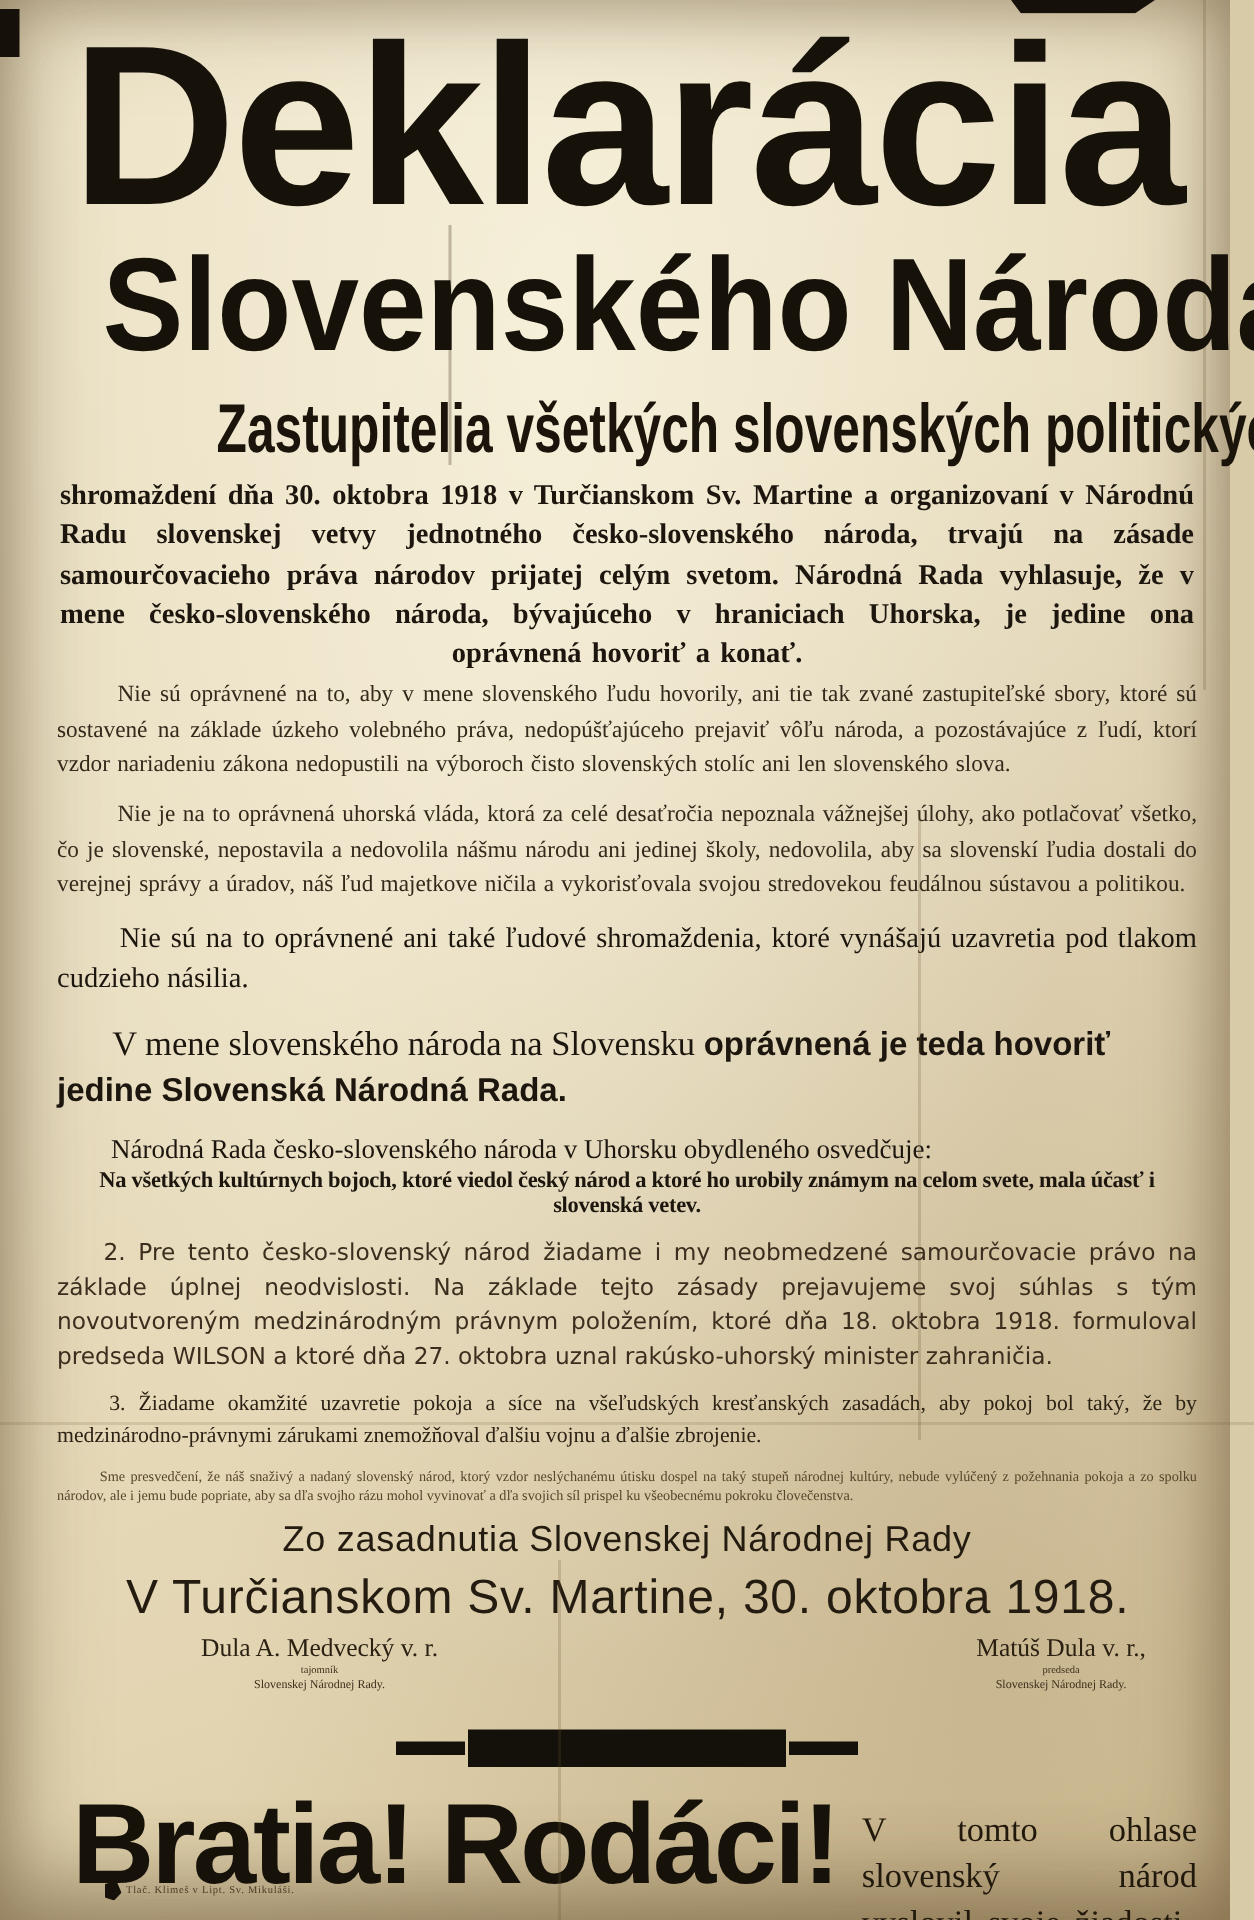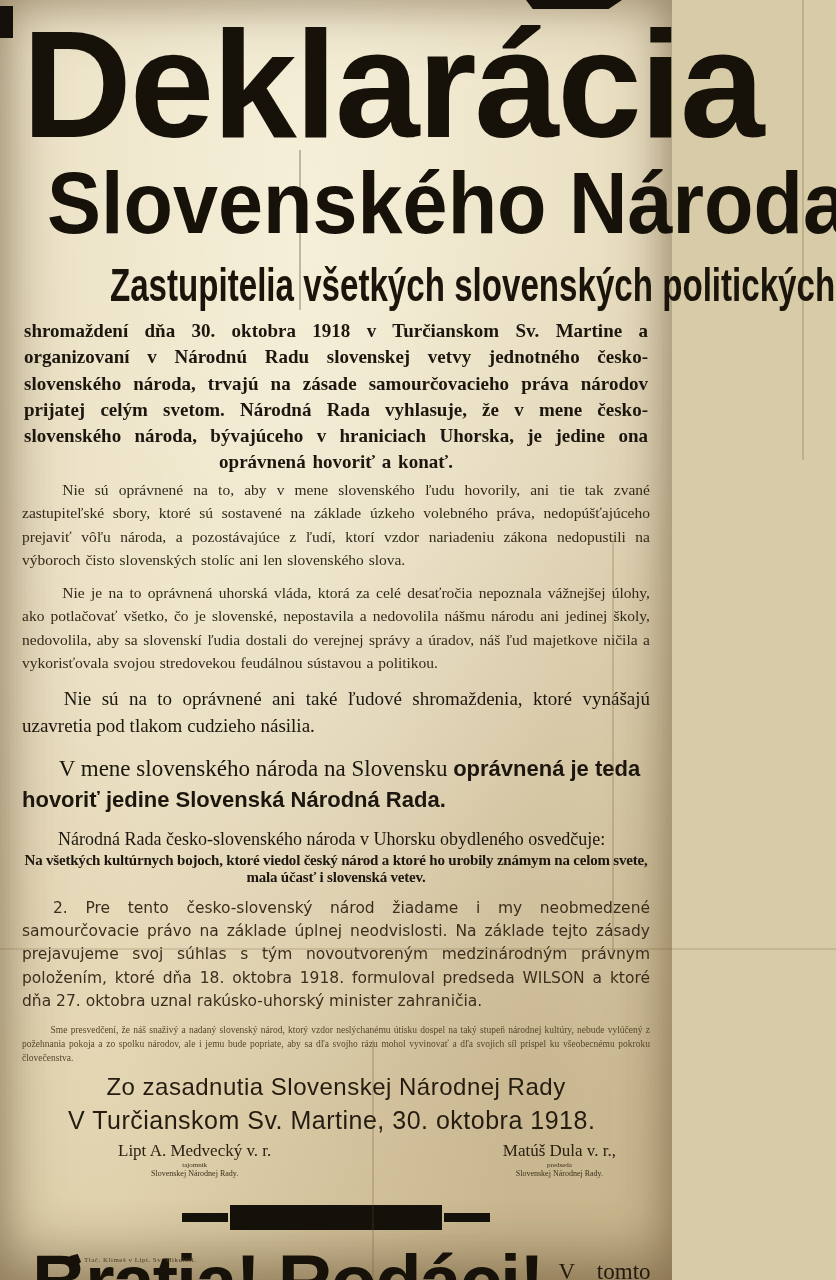--- a/index.html
+++ b/index.html
@@ -2,22 +2,22 @@
 <html><head>
 <meta charset="utf-8">
 <style>
   html,body{margin:0;padding:0;}
   body{
     width:836px;height:1280px;overflow:hidden;
     font-family:"Liberation Serif", serif;
     background:#d8cba8;
   }
   .poster{
-    position:relative;width:672px;height:1280px;box-sizing:border-box;
-    padding:6px 22px 0 22px;
+    position:relative;width:820px;height:1280px;box-sizing:border-box;
+    padding:6px 22px 0 38px;
     color:#1c160e;
     background:
       radial-gradient(ellipse at 45% 18%, rgba(255,252,235,.55), rgba(255,252,235,0) 60%),
       radial-gradient(ellipse at 80% 85%, rgba(120,92,50,.22), rgba(120,92,50,0) 55%),
       linear-gradient(160deg,#ece2c6 0%,#e9dec1 45%,#e3d5b2 75%,#d9c89f 100%);
     box-shadow: inset 0 0 70px rgba(95,72,38,.38), inset 0 -28px 50px rgba(80,60,32,.30), inset 0 10px 30px rgba(95,72,38,.18);
   }
   .crease{position:absolute;background:rgba(105,80,45,.22);pointer-events:none;}
   .crease.v1{left:802px;top:0;width:2px;height:460px;}
   .crease.v2{left:612px;top:540px;width:2px;height:420px;}
@@ -43,21 +43,21 @@
   .mandate .boldpart{font-family:"Liberation Sans", sans-serif;font-weight:bold;font-size:22px;}
   .osvedcuje{font-size:18px;text-indent:2em;margin-top:14px;}
   .pt1main{font-weight:bold;font-size:19px;text-align:center;margin-top:13px;letter-spacing:-.2px;}
   .pt1sub{font-weight:bold;font-size:15px;text-align:center;margin-top:2px;letter-spacing:-.2px;}
   .pt2{font-family:"DejaVu Sans", sans-serif;font-size:15.5px;line-height:1.5;text-align:justify;text-indent:2em;color:#3b2e1e;margin-top:11px;}
   .pt3{font-size:14.5px;line-height:1.45;text-align:justify;text-indent:2.4em;color:#2d2315;margin-top:9px;}
   .fineprint{font-size:9.5px;line-height:1.45;text-align:justify;text-indent:3em;color:#57452c;margin-top:11px;}
 
   .geo{font-family:"Liberation Sans", sans-serif;letter-spacing:.5px;color:#241c10;}
   .session{font-size:24px;text-align:center;margin-top:7px;}
-  .placedate{font-size:25px;margin-top:5px;padding-left:46px;}
+  .placedate{font-size:32px;margin-top:5px;padding-left:46px;}
   .sigrow{display:flex;justify-content:space-between;margin-top:6px;padding:0 34px 0 96px;}
   .sig{text-align:center;}
   .signame{font-size:17px;color:#2b2113;}
   .sigrole1{font-size:7px;color:#3d2f1c;line-height:1.2;}
   .sigrole2{font-size:8px;color:#3d2f1c;line-height:1.2;}
 
   .divider{display:flex;align-items:center;justify-content:center;margin:26px 0 4px 0;}
   .divider .arm{width:46px;height:9px;background:#14100a;}
   .divider .bar{width:212px;height:25px;background:#14100a;margin:0 2px;}
 
@@ -90,29 +90,30 @@
   <p class="bodypara second">Nie sú oprávnené na to, aby v mene slovenského ľudu hovorily, ani tie tak zvané zastupiteľské sbory, ktoré sú sostavené na základe úzkeho volebného práva, nedopúšťajúceho prejaviť vôľu národa, a pozostávajúce z ľudí, ktorí vzdor nariadeniu zákona nedopustili na výboroch čisto slovenských stolíc ani len slovenského slova.</p>
   <p class="bodypara">Nie je na to oprávnená uhorská vláda, ktorá za celé desaťročia nepoznala vážnejšej úlohy, ako potlačovať všetko, čo je slovenské, nepostavila a nedovolila nášmu národu ani jedinej školy, nedovolila, aby sa slovenskí ľudia dostali do verejnej správy a úradov, náš ľud majetkove ničila a vykorisťovala svojou stredovekou feudálnou sústavou a politikou.</p>
   <p class="para3">Nie sú na to oprávnené ani také ľudové shromaždenia, ktoré vynášajú uzavretia pod tlakom cudzieho násilia.</p>
 
   <p class="mandate"><span>V mene slovenského národa na Slovensku </span><span class="boldpart">oprávnená je teda hovoriť jedine Slovenská Národná Rada.</span></p>
 
   <p class="osvedcuje">Národná Rada česko-slovenského národa v Uhorsku obydleného osvedčuje:</p>
 
   <p class="pt1sub">Na všetkých kultúrnych bojoch, ktoré viedol český národ a ktoré ho urobily známym na celom svete, mala účasť i slovenská vetev.</p>
   <p class="pt2">2. Pre tento česko-slovenský národ žiadame i my neobmedzené samourčovacie právo na základe úplnej neodvislosti. Na základe tejto zásady prejavujeme svoj súhlas s tým novoutvoreným medzinárodným právnym položením, ktoré dňa 18. oktobra 1918. formuloval predseda WILSON a ktoré dňa 27. oktobra uznal rakúsko-uhorský minister zahraničia.</p>
+  <p class="pt3">3. Žiadame okamžité uzavretie pokoja a síce na všeľudských kresťanských zasadách, aby pokoj bol taký, že by medzinárodno-právnymi zárukami znemožňoval ďalšiu vojnu a ďalšie zbrojenie.</p>
 
   <p class="fineprint">Sme presvedčení, že náš snaživý a nadaný slovenský národ, ktorý vzdor neslýchanému útisku dospel na taký stupeň národnej kultúry, nebude vylúčený z požehnania pokoja a zo spolku národov, ale i jemu bude popriate, aby sa dľa svojho rázu mohol vyvinovať a dľa svojich síl prispel ku všeobecnému pokroku človečenstva.</p>
 
   <p class="geo session">Zo zasadnutia Slovenskej Národnej Rady</p>
   <p class="geo placedate">V Turčianskom Sv. Martine, 30. oktobra 1918.</p>
 
   <div class="sigrow">
     <div class="sig">
-      <div class="signame">Lipt A. Medvecký v. r.</div>
+      <div class="signame">Dula A. Medvecký v. r.</div>
       <div class="sigrole1">tajomník</div>
       <div class="sigrole2">Slovenskej Národnej Rady.</div>
     </div>
     <div class="sig">
       <div class="signame">Matúš Dula v. r.,</div>
       <div class="sigrole1">predseda</div>
       <div class="sigrole2">Slovenskej Národnej Rady.</div>
     </div>
   </div>
 

